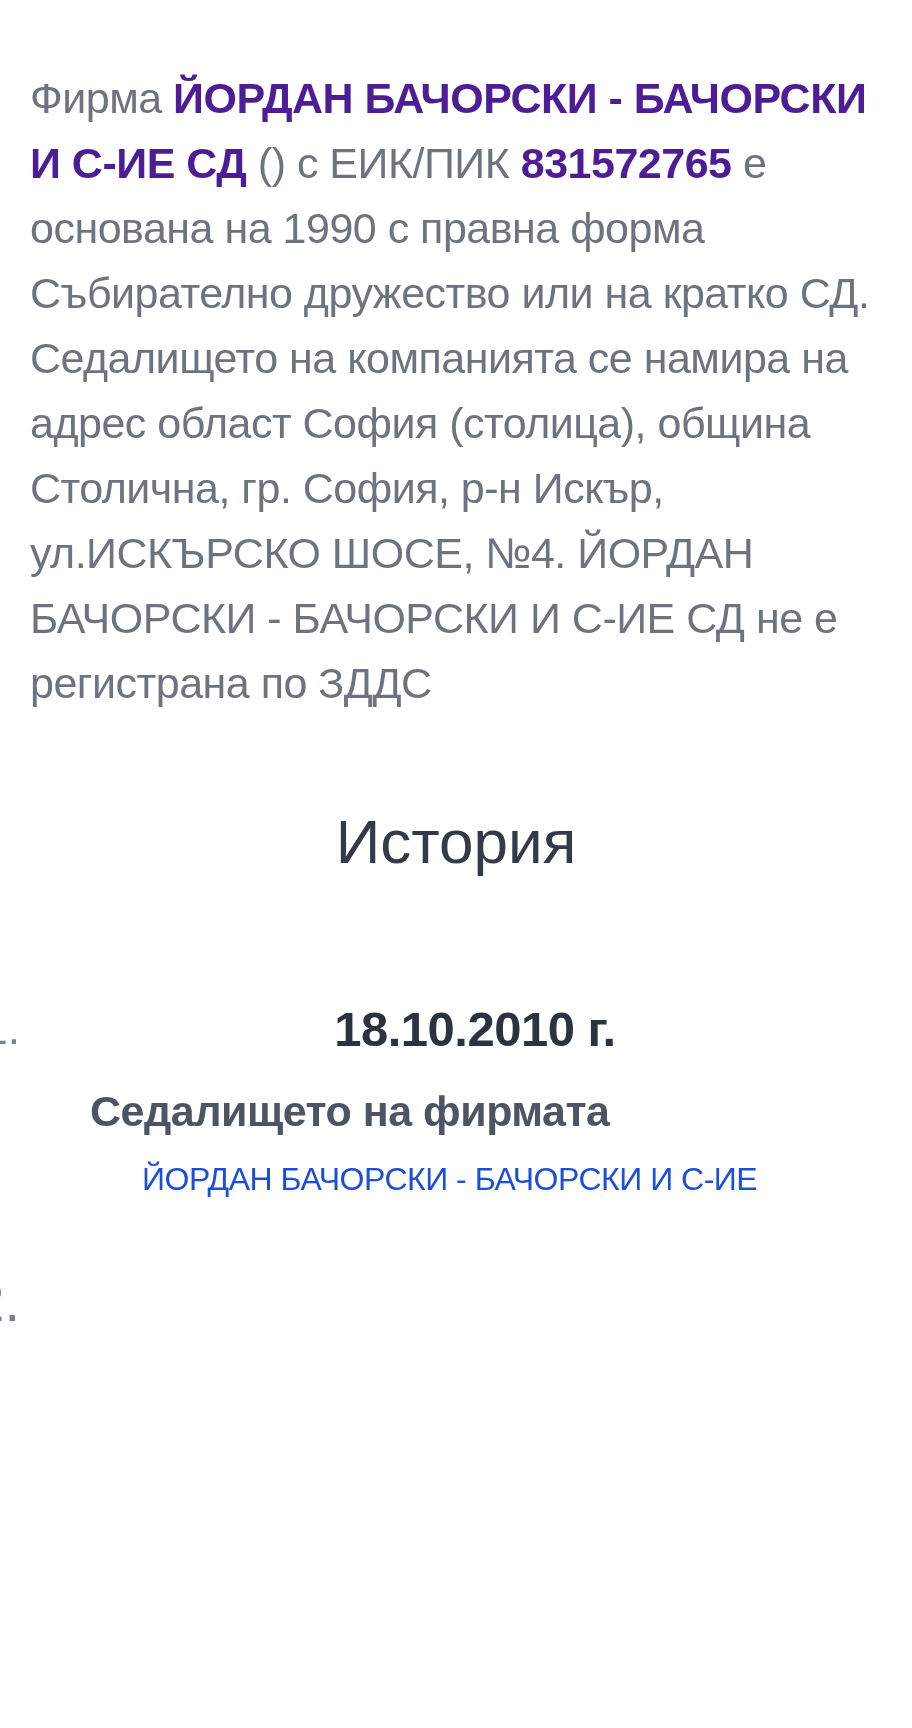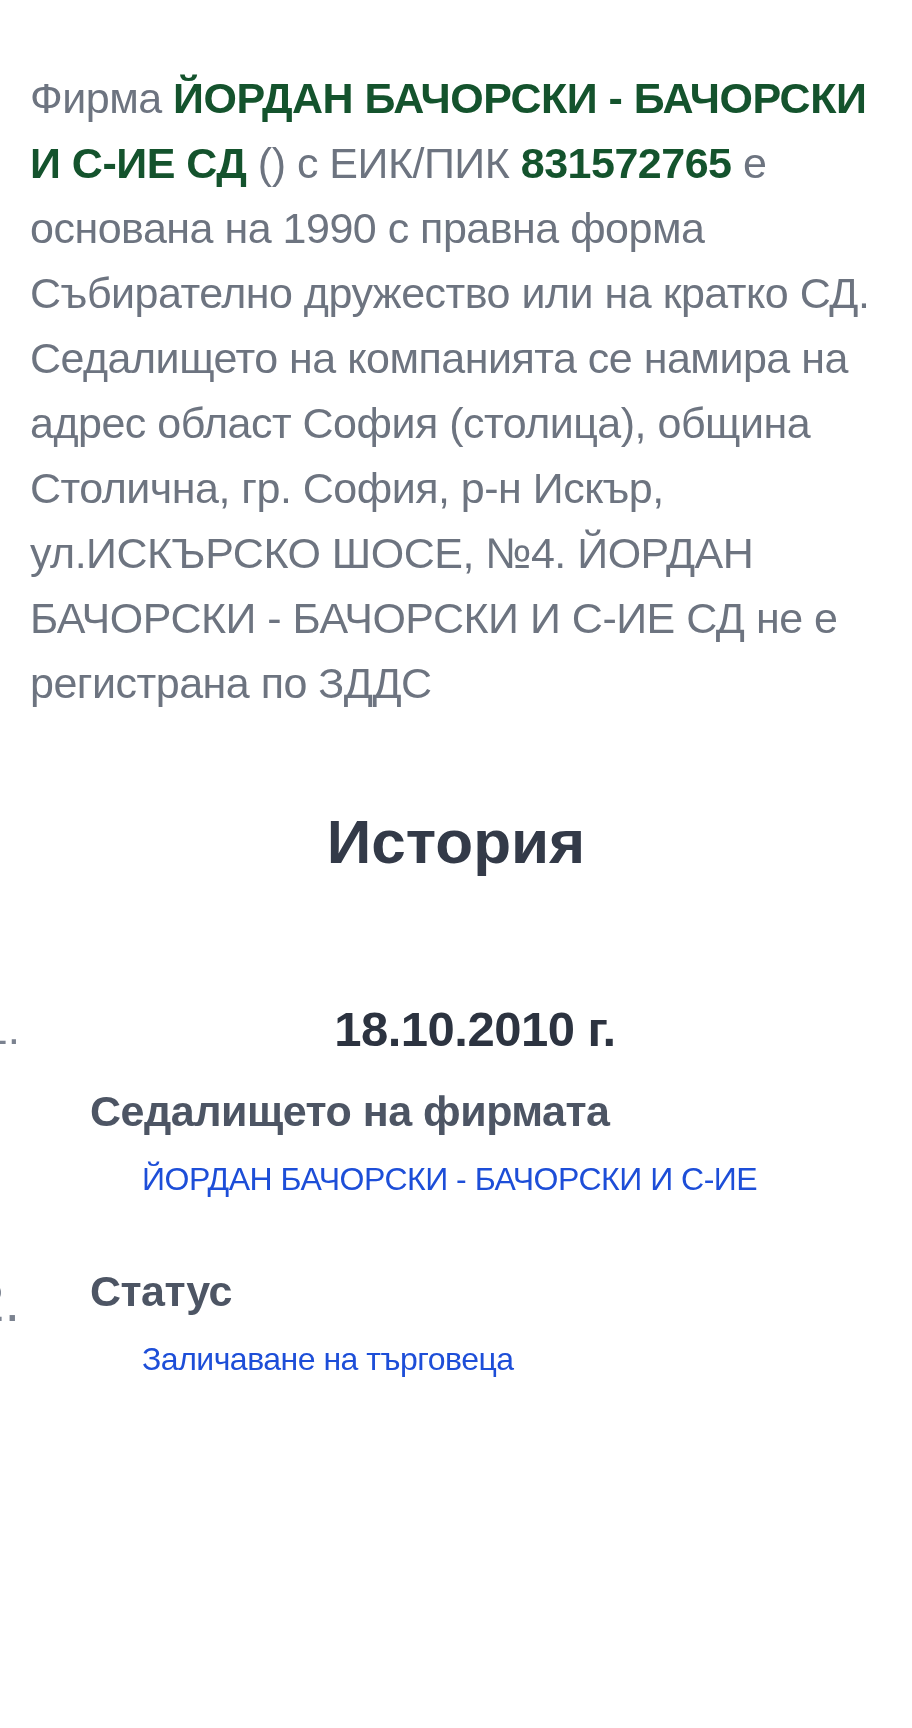--- a/index.html
+++ b/index.html
@@ -29,28 +29,28 @@
   .summary {
     margin: 54px 32px 0 30px;
     font-size: 43px;
     line-height: 65px;
     letter-spacing: -0.5px;
     color: #6d7480;
     max-width: 850px;
   }
   .summary b {
     font-weight: 700;
-    color: #14532d;
+    color: #4c1d95;
   }
 
   
   .history-title {
     margin: 88px 0 0 0;
     font-size: 62px;
-    font-weight: 700;
+    font-weight: 400;
     line-height: 76px;
     color: #333a48;
     text-align: center;
   }
 
   ol.history-list {
     list-style: none;
     margin: 118px 0 0 0;
     padding: 0 0 0 38px;
   }
@@ -124,19 +124,15 @@
     <span class="marker">1.</span>
     <div class="date">18.10.2010 г.</div>
     <div class="event-body">
       <div class="label">Седалището на фирмата</div>
       <div class="value">ЙОРДАН БАЧОРСКИ - БАЧОРСКИ И С-ИЕ</div>
     </div>
   </li>
 
   <li class="event event-2">
     <span class="marker">2.</span>
-    <div class="event-body">
-      <div class="label">Статус</div>
-      <div class="value">Заличаване на търговеца</div>
-    </div>
   </li>
 
 </ol>
 
 </body></html>

